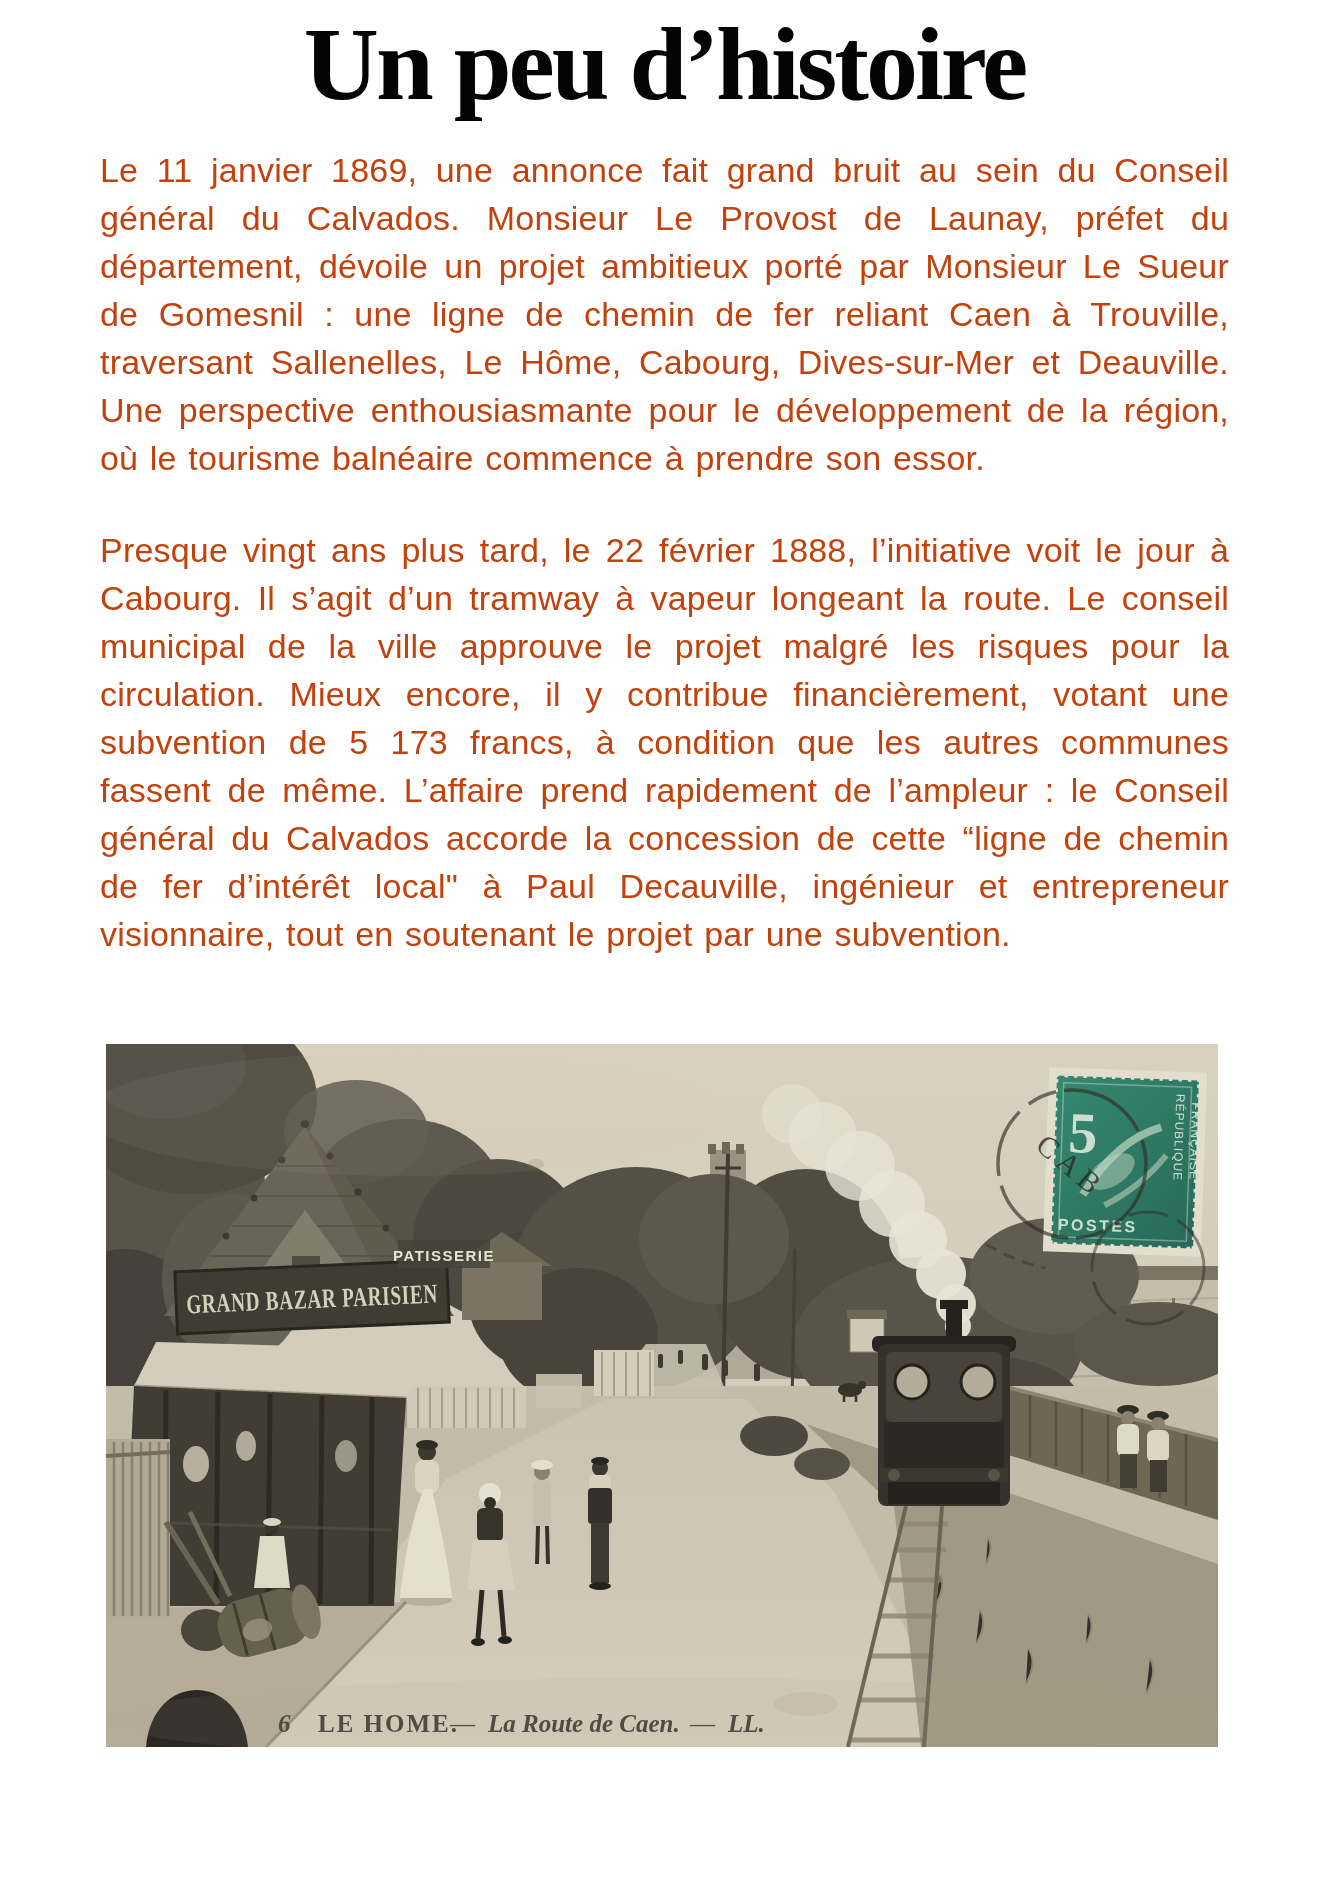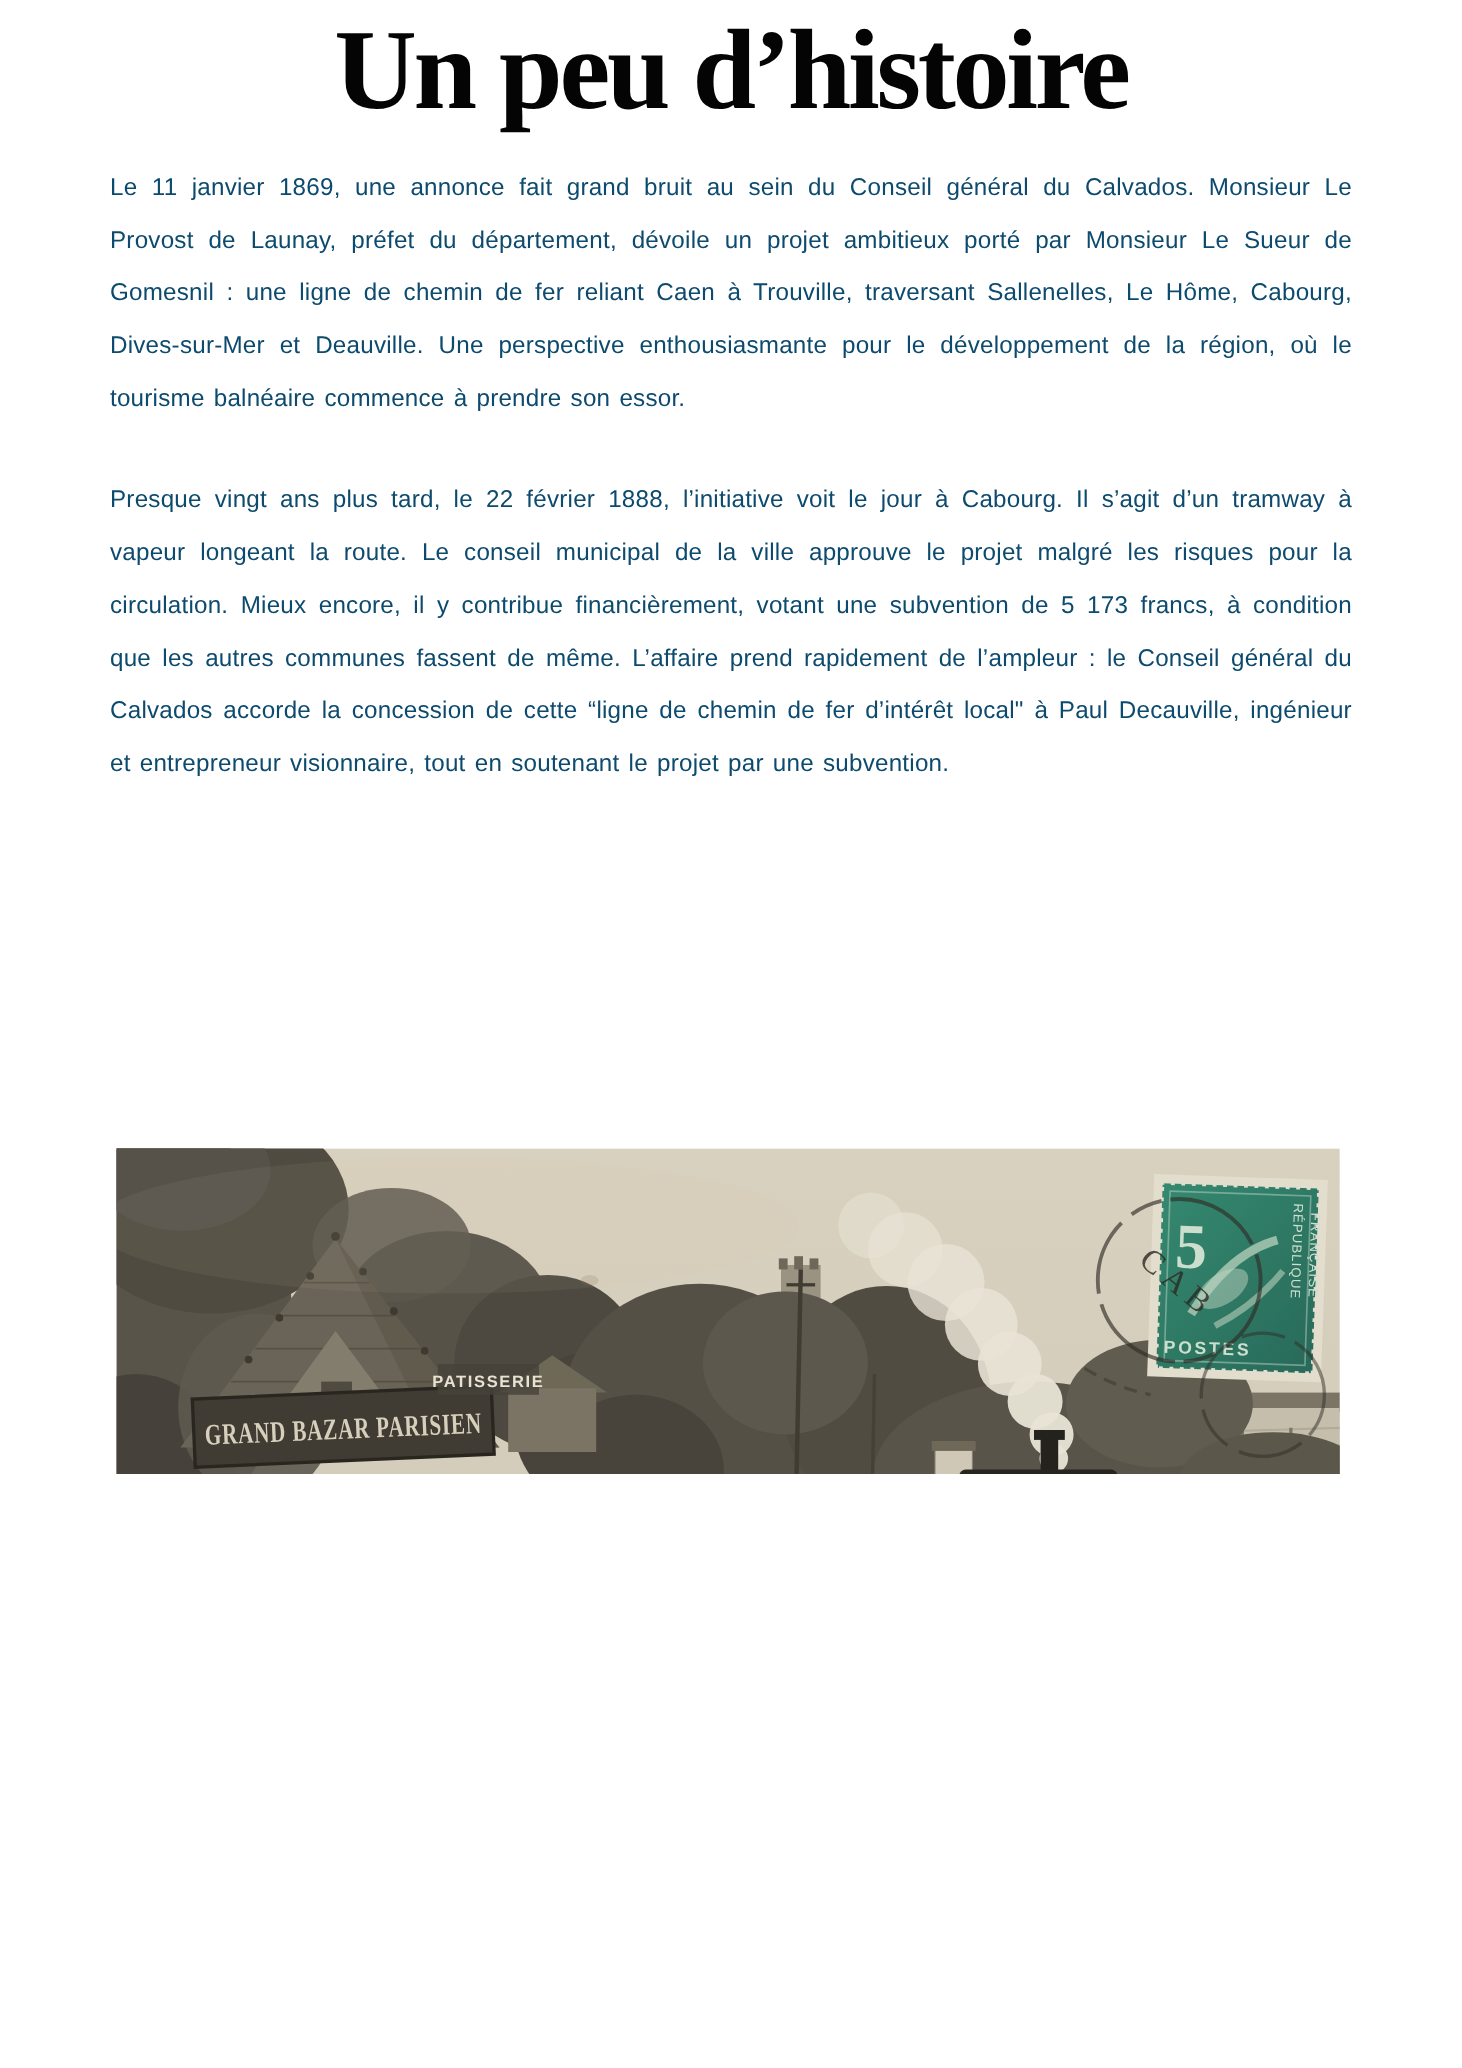--- a/index.html
+++ b/index.html
@@ -1,22 +1,22 @@
 <!DOCTYPE html>
 <html><head>
 <meta charset="utf-8">
 <style>
   html,body{margin:0;padding:0;background:#ffffff;}
-  .page{position:relative;width:1329px;height:1340px;background:#ffffff;overflow:hidden;
+  .page{position:relative;width:1329px;height:1880px;background:#ffffff;overflow:hidden;
         font-family:"Liberation Sans",sans-serif;}
   .title{position:absolute;top:4px;left:0;right:0;margin:0;text-align:center;
          font-family:"Liberation Serif",serif;font-weight:700;font-size:104px;
          letter-spacing:-3px;color:#040404;}
-  .body-text{position:absolute;top:146px;left:100px;width:1129px;color:#0c4a6e;
-             font-size:22px;line-height:48px;text-align:justify;letter-spacing:.2px;word-spacing:2px;}
+  .body-text{position:absolute;top:146px;left:100px;width:1129px;color:#c2410c;
+             font-size:34px;line-height:48px;text-align:justify;letter-spacing:.2px;word-spacing:2px;}
   .body-text p{margin:0 0 44px 0;}
   .photo{position:absolute;left:106px;top:1044px;width:1112px;height:703px;}
   .photo svg{display:block;width:1112px;height:703px;}
   .svgserif{font-family:"Liberation Serif",serif;}
   .svgsans{font-family:"Liberation Sans",sans-serif;}
 </style>
 </head>
 <body>
 
 <div class="page">

